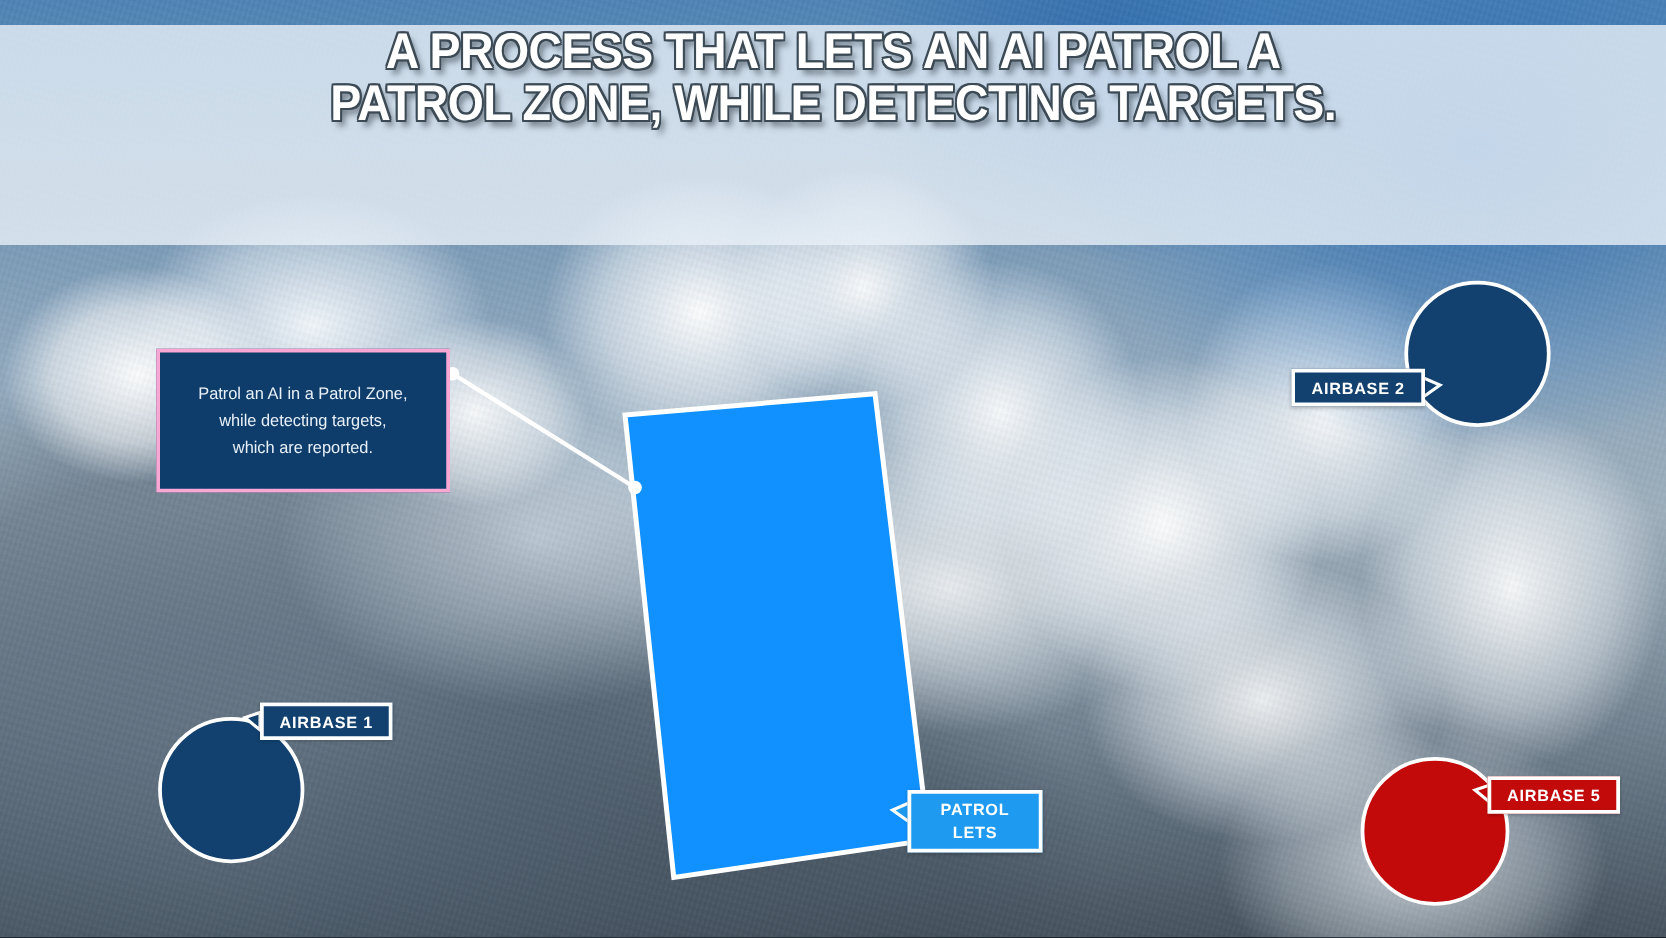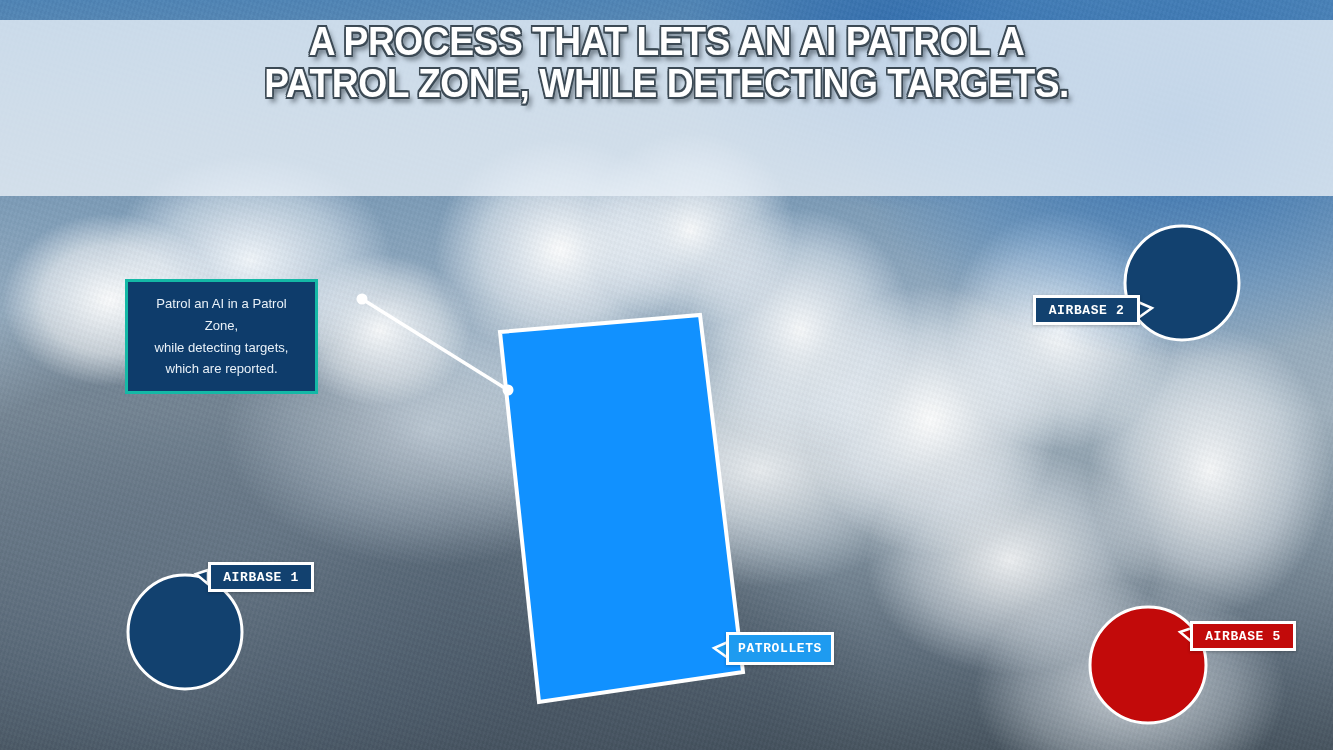--- a/index.html
+++ b/index.html
@@ -80,40 +80,39 @@
   
   .callout {
     position:absolute;
     border:3px solid #ffffff;
     color:#ffffff;
     font-weight:bold;
     display:flex; align-items:center; justify-content:center;
     text-align:center;
     letter-spacing:0.6px;
     box-shadow:0 1px 3px rgba(0,0,0,0.25);
-    font-family:Liberation Mono, monospace;
   }
   .callout.navy  { background:#12416f; }
   .callout.red   { background:#c20a0a; }
   .callout.cyan  { background:#1e9bf0; }
 
   #label-airbase-1 { left:208px; top:562px; width:106px; height:30px; font-size:13px; }
   #label-airbase-2 { left:1033px; top:295px; width:107px; height:30px; font-size:13px; }
   #label-airbase-4 { left:1190px; top:621px; width:106px; height:30px; font-size:13px; }
   #label-patrol-zone {
-    left:726px; top:632px; width:108px; height:33px;
-    font-size:13px; line-height:1.35; flex-direction:row;text-align:center;
+    left:726px; top:632px; width:108px; height:50px;
+    font-size:13px; line-height:1.35; flex-direction:column;text-align:center;
   }
 
   
   #description-box {
     position:absolute;
-    left:125px; top:279px; width:193px; height:115px;
+    left:125px; top:279px; width:235px; height:115px;
     background:#0e3c6b;
-    border:3px solid #14b8a6;
+    border:3px solid #f9a8d4;
     display:flex; align-items:center; justify-content:center;
     padding:6px 10px;
   }
   #description-box .text {
     color:#e9f1f8;
     font-size:13.5px;
     line-height:1.62;
     text-align:center;
     white-space:pre-line;
     transform:scaleX(0.97);

